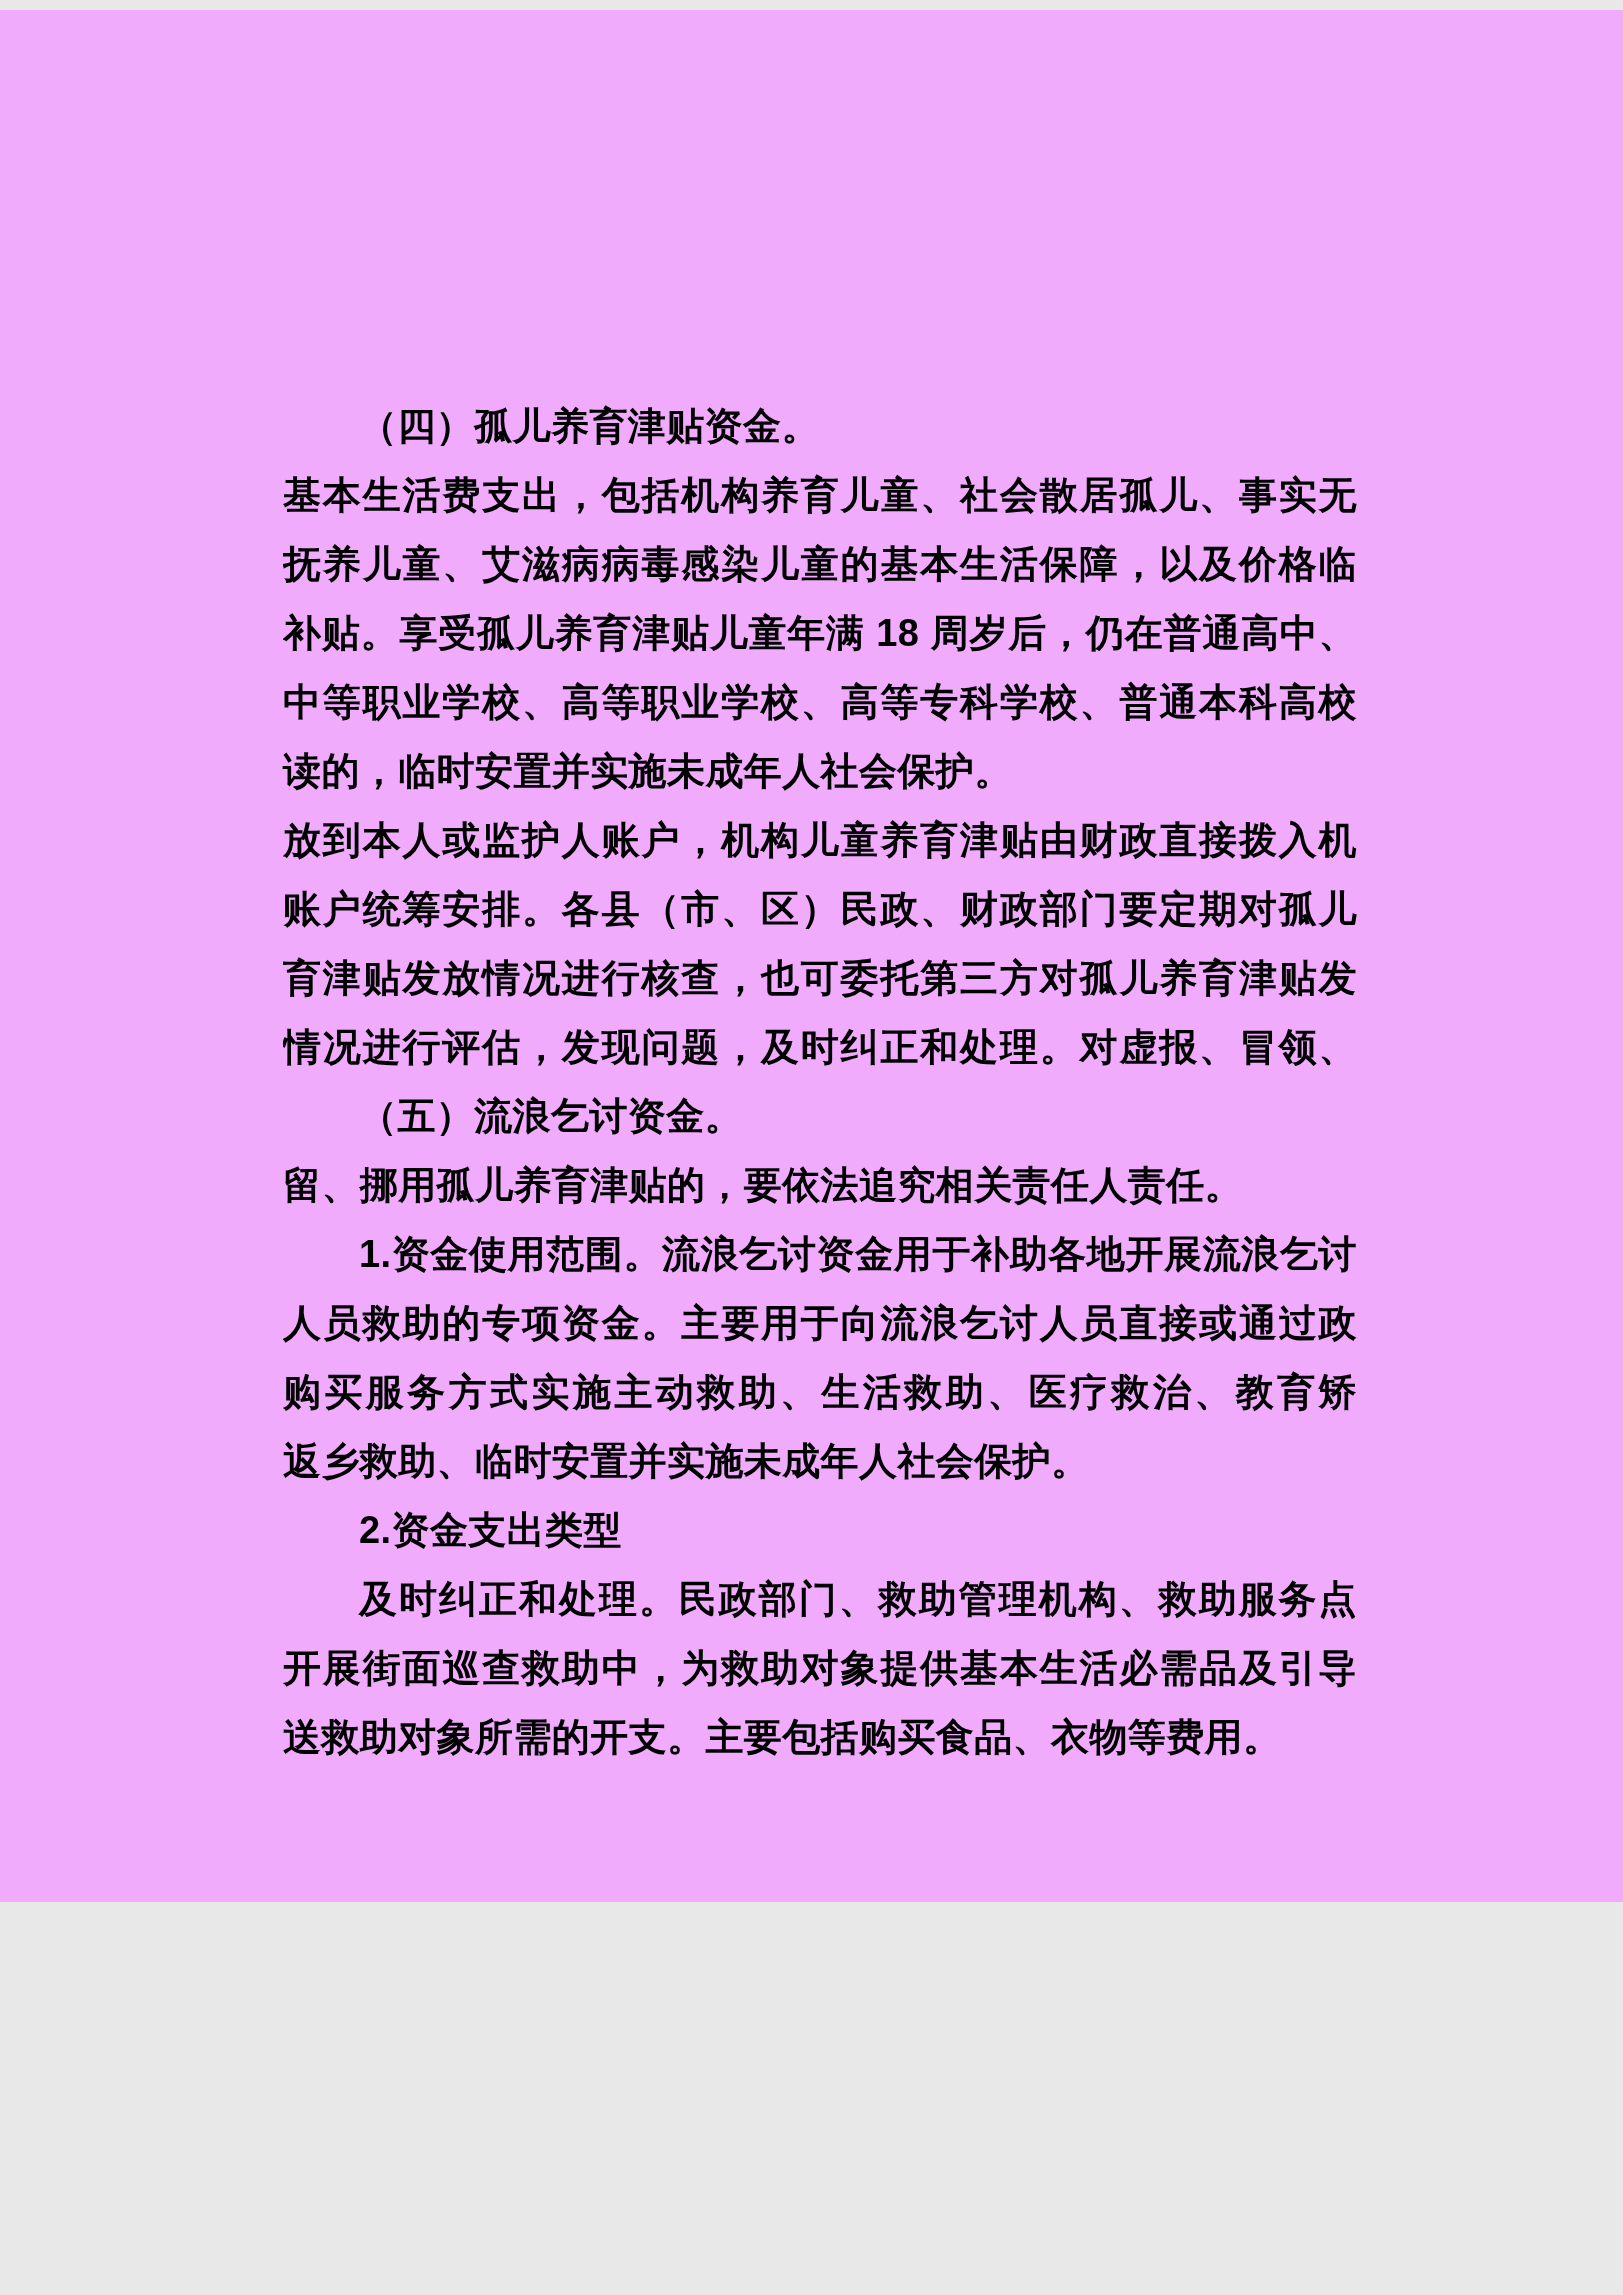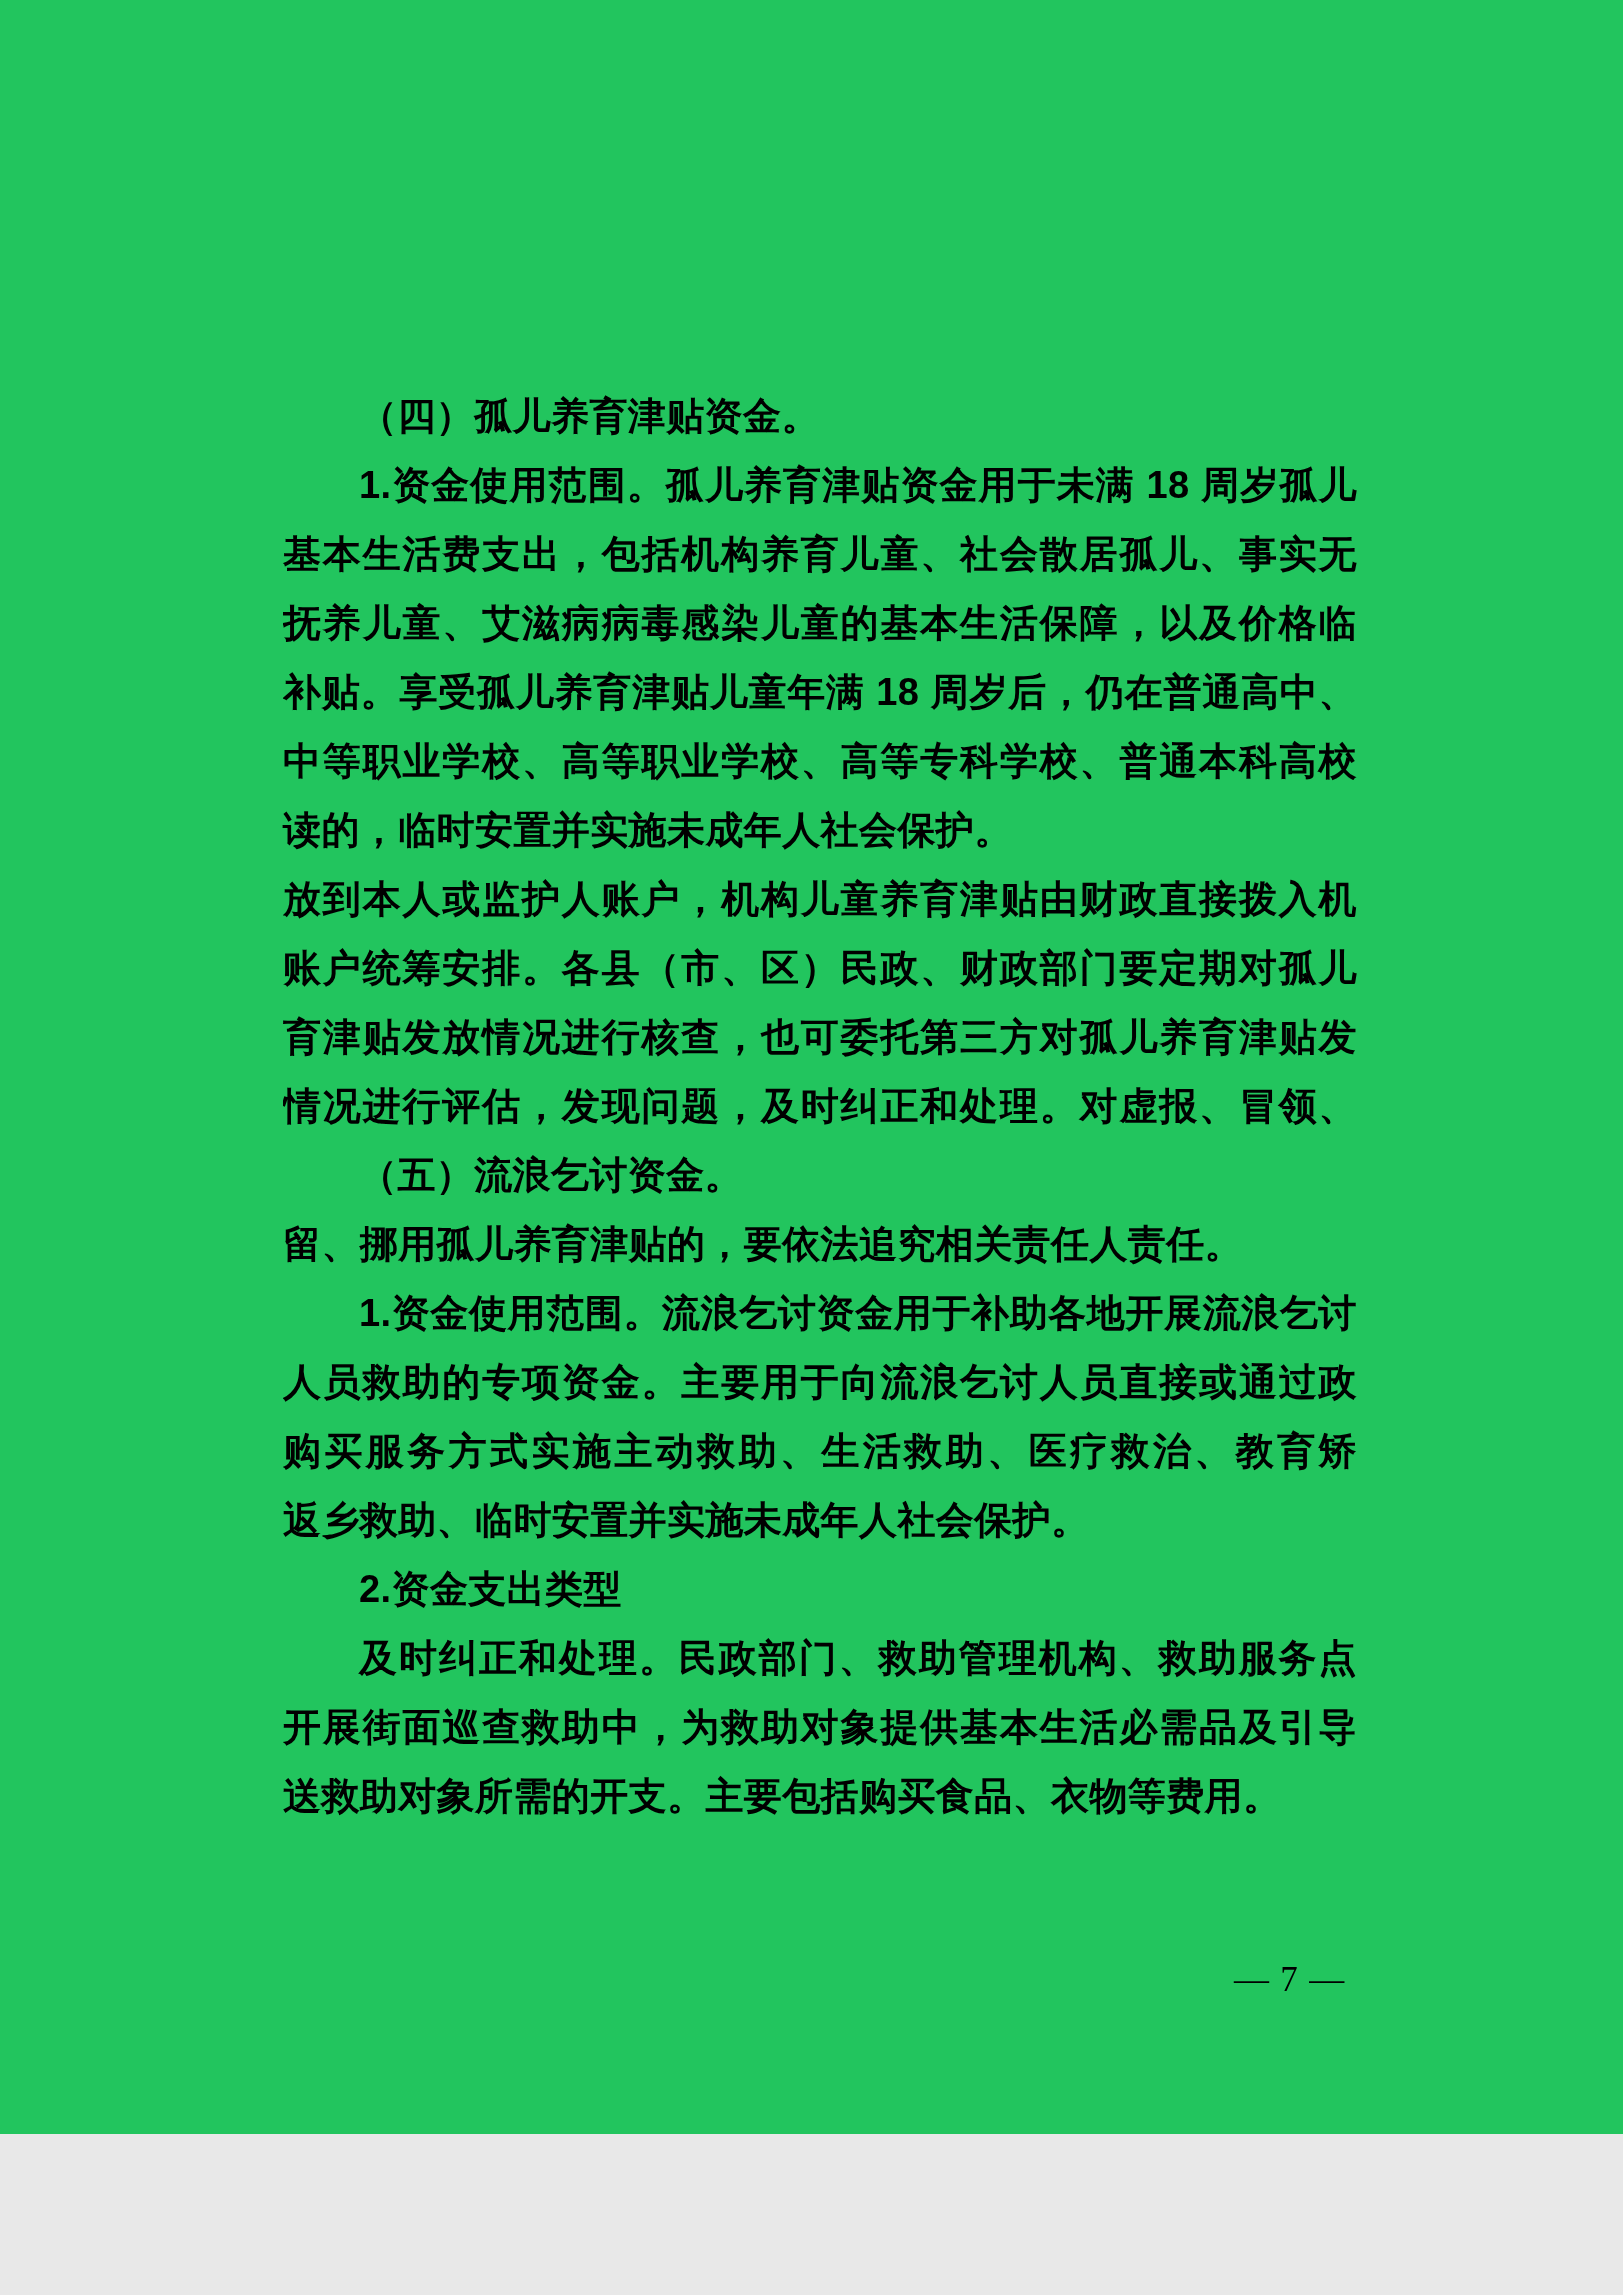--- a/index.html
+++ b/index.html
@@ -3,25 +3,26 @@
 <meta charset="utf-8">
 <style>
   html, body {
     margin: 0;
     padding: 0;
     background: #e8e8e8;
   }
   .page {
     position: relative;
     width: 1623px;
-    height: 2134px;
-    background: #22c55e;
+    height: 1892px;
+    background: #f0abfc;
     color: #000000;
     font-family: "Liberation Sans", "DejaVu Sans", sans-serif;
     overflow: hidden;
+    margin-top: 10px;
   }
   .text-block {
     position: absolute;
     left: 283px;
     top: 382px;
     width: 1074px;
     font-size: 38px;
     font-weight: 600;
     line-height: 69px;
     letter-spacing: 0.4px;
@@ -51,21 +52,20 @@
     letter-spacing: 1.3px;
     white-space: nowrap;
   }
 </style>
 </head>
 <body>
 
 <div class="page">
   <div class="text-block">
       <div class="line indent">（四）孤儿养育津贴资金。</div>
-      <div class="line indent justify">1.资金使用范围。孤儿养育津贴资金用于未满 18 周岁孤儿</div>
       <div class="line justify">基本生活费支出，包括机构养育儿童、社会散居孤儿、事实无人</div>
       <div class="line justify">抚养儿童、艾滋病病毒感染儿童的基本生活保障，以及价格临时</div>
       <div class="line justify">补贴。享受孤儿养育津贴儿童年满 18 周岁后，仍在普通高中、</div>
       <div class="line justify">中等职业学校、高等职业学校、高等专科学校、普通本科高校就</div>
       <div class="line">读的，临时安置并实施未成年人社会保护。</div>
       <div class="line justify">放到本人或监护人账户，机构儿童养育津贴由财政直接拨入机构</div>
       <div class="line justify">账户统筹安排。各县（市、区）民政、财政部门要定期对孤儿养</div>
       <div class="line justify">育津贴发放情况进行核查，也可委托第三方对孤儿养育津贴发放</div>
       <div class="line justify">情况进行评估，发现问题，及时纠正和处理。对虚报、冒领、截</div>
       <div class="line indent">（五）流浪乞讨资金。</div>

